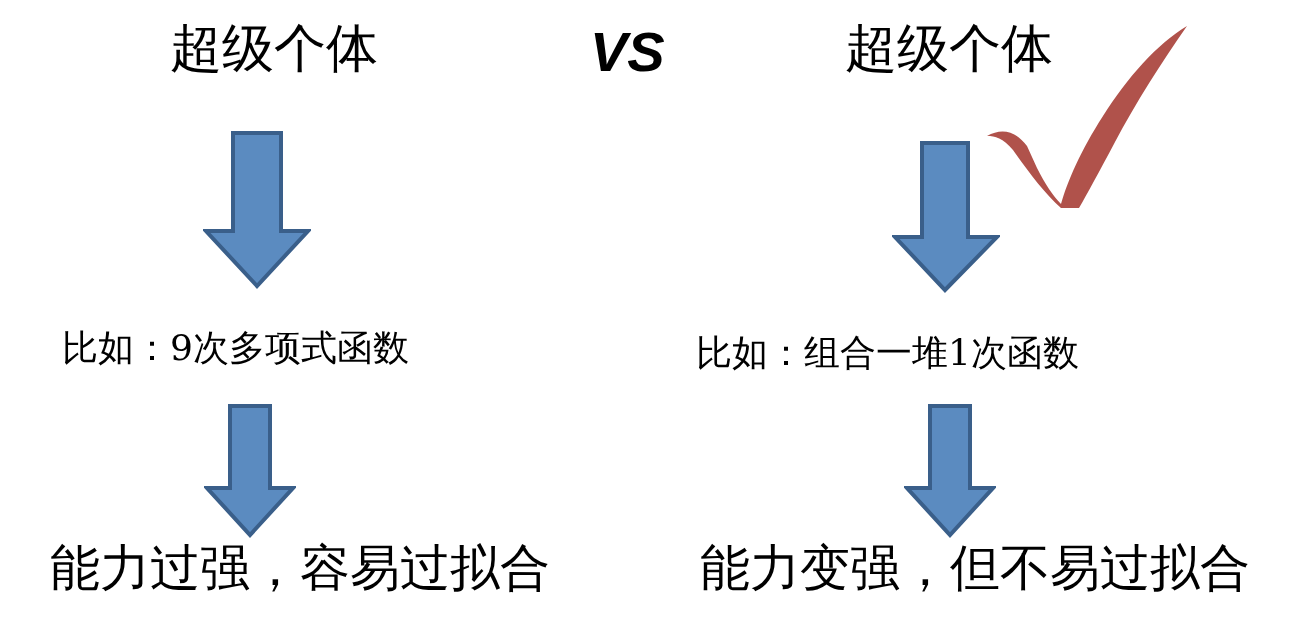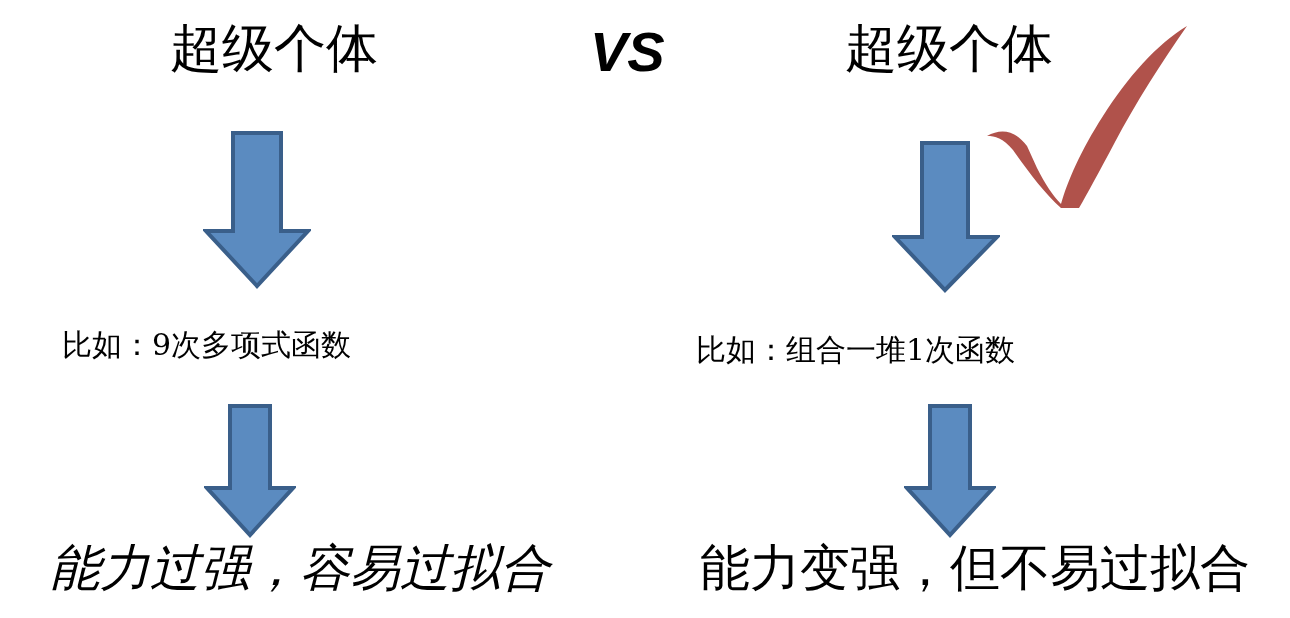--- a/index.html
+++ b/index.html
@@ -25,21 +25,21 @@
     font-size: 52px;
     font-family: "DejaVu Serif", "Liberation Serif", serif;
   }
   .vs {
     font-size: 56px;
     font-weight: bold;
     font-family: "Liberation Sans", "DejaVu Sans", sans-serif;
     font-style: italic;
   }
   .body-line {
-    font-size: 30px;
+    font-size: 36px;
     font-family: "DejaVu Serif", "Liberation Serif", serif;
   }
   .concl-line {
     font-size: 50px;
     font-family: "DejaVu Serif", "Liberation Serif", serif;
   }
   .arrow {
     position: absolute;
   }
   .check {
@@ -56,21 +56,21 @@
   <svg class="arrow" style="left:203px; top:131px;" width="108" height="158" viewBox="0 0 108 158">
     <polygon points="30,2 78,2 78,100 105,100 54,155 3,100 30,100" fill="#5B8BC0" stroke="#3A5F8A" stroke-width="4" stroke-linejoin="miter"></polygon>
   </svg>
 
   <div class="txt body-line" style="left:62px; top:330px;">比如：9次多项式函数</div>
 
   <svg class="arrow" style="left:204px; top:404px;" width="92" height="134" viewBox="0 0 92 134">
     <polygon points="26,2 66,2 66,84 89,84 46,131 3,84 26,84" fill="#5B8BC0" stroke="#3A5F8A" stroke-width="4" stroke-linejoin="miter"></polygon>
   </svg>
 
-  <div class="txt concl-line" style="left:50px; top:543px;font-style:italic;">能力过强，容易过拟合</div>
+  <div class="txt concl-line" style="left:50px; top:543px;">能力过强，容易过拟合</div>
 
   <div class="txt vs" style="left:590px; top:24px;">VS</div>
 
   <div class="txt title" style="left:845px; top:22px;">超级个体</div>
 
   <svg class="check" style="left:975px; top:18px;" width="230" height="200" viewBox="0 0 230 200">
     <path d="M12,118 C26,110 40,112 52,128 L62,150 C70,166 78,178 86,186
              C92,164 106,132 128,98 C152,60 182,26 212,8
              C188,42 160,86 140,124 C124,154 112,176 104,190
              L86,190 C70,176 52,152 38,132 C28,120 20,118 12,118 Z" fill="#B0524B"></path>

